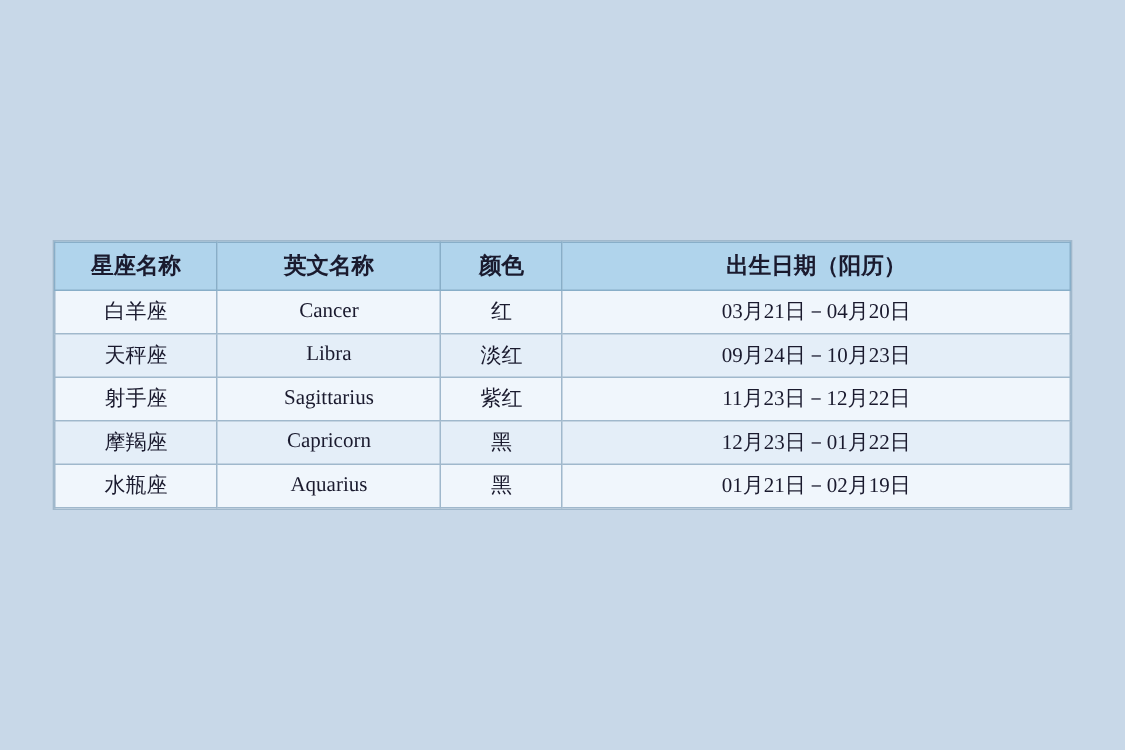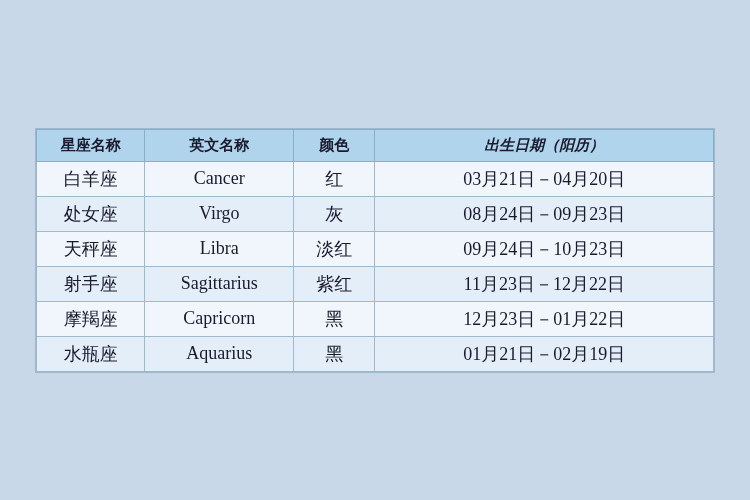--- a/index.html
+++ b/index.html
@@ -27,57 +27,51 @@
       padding: 6px 8px;
       text-align: center;
       font-size: 15px;
       font-weight: bold;
       color: #1a1a2e;
     }
     tbody tr td {
       border: 1px solid #a0b8cc;
       padding: 5px 8px;
       text-align: center;
-      font-size: 18px;
+      font-size: 14px;
       color: #1a1a2e;
       background-color: #f0f6fc;
     }
     tbody tr:nth-child(even) td {
       background-color: #e4eef8;
     }
     .col-zh { width: 16%; }
     .col-en { width: 22%; }
     .col-color { width: 12%; }
-    .col-date { width: 50%; font-style: italic; }
+    .col-date { width: 50%; }
   </style>
 </head>
 <body>
 
 <div class="table-container">
   <table>
     <thead>
       <tr>
         <th class="col-zh">星座名称</th>
         <th class="col-en">英文名称</th>
         <th class="col-color">颜色</th>
         <th class="col-date">出生日期（阳历）</th>
       </tr>
     </thead>
     <tbody id="table-body">
     <tr>
           <td>白羊座</td>
           <td>Cancer</td>
           <td>红</td>
           <td>03月21日－04月20日</td>
-        </tr>
-        <tr>
-          <td>处女座</td>
-          <td>Virgo</td>
-          <td>灰</td>
-          <td>08月24日－09月23日</td>
         </tr>
         <tr>
           <td>天秤座</td>
           <td>Libra</td>
           <td>淡红</td>
           <td>09月24日－10月23日</td>
         </tr>
         <tr>
           <td>射手座</td>
           <td>Sagittarius</td>

